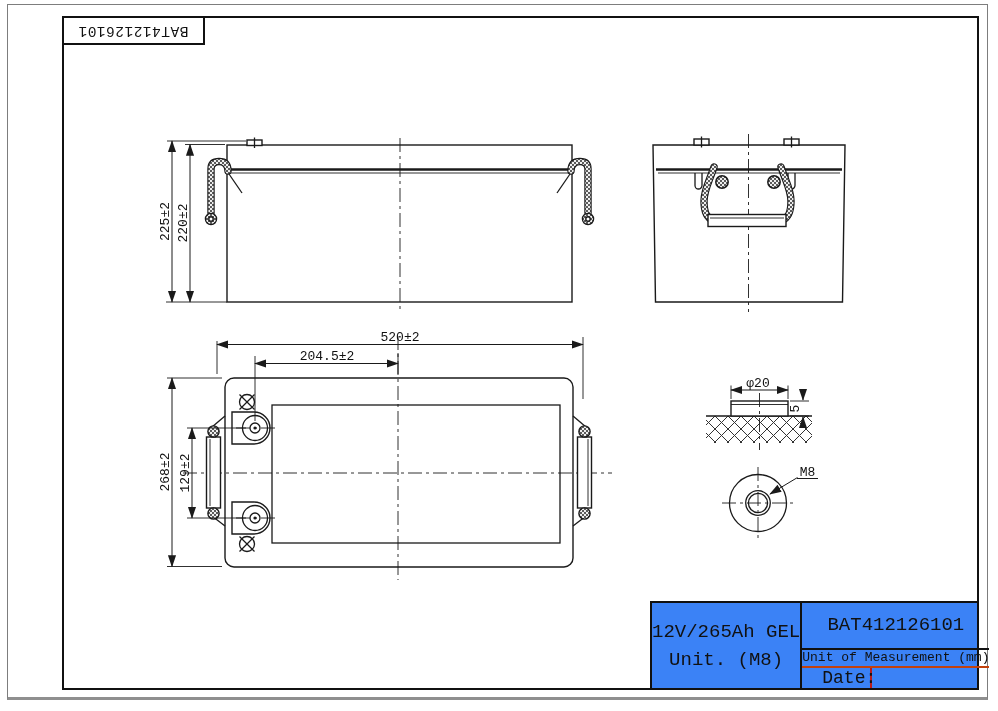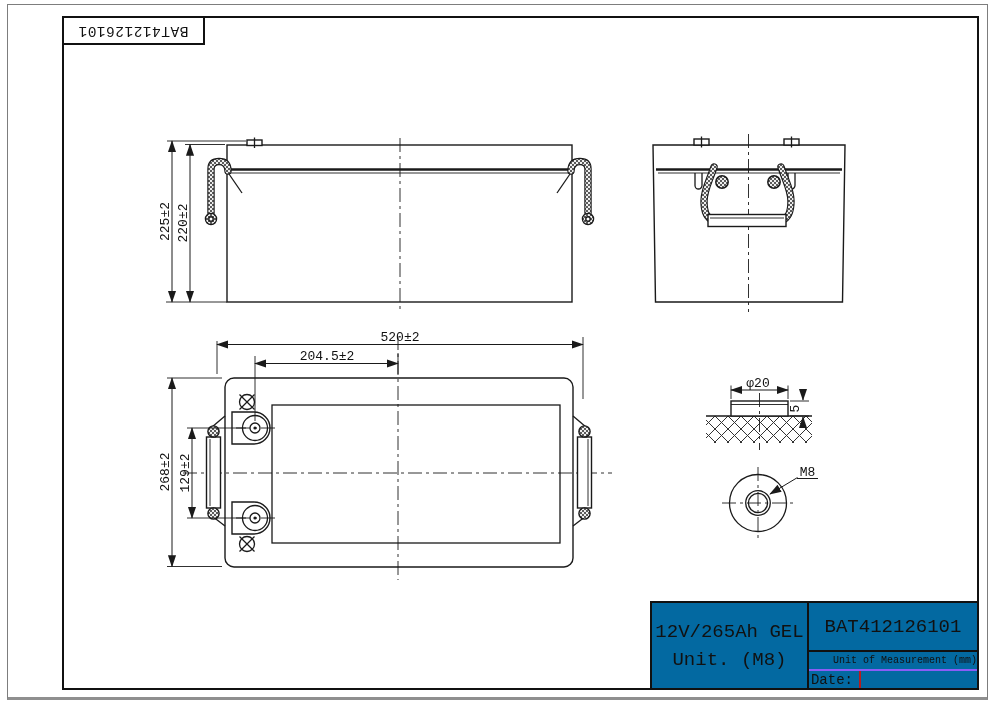--- a/index.html
+++ b/index.html
@@ -12,32 +12,32 @@
     border:1px solid #7d7d7d;border-bottom:3px solid #8f8f8f;}
   #inner-frame{left:62px;top:16px;width:917px;height:674px;border:2px solid #111;}
 
   
   #corner-box{left:62px;top:16px;width:143px;height:29px;border:2px solid #111;
     display:flex;align-items:center;justify-content:center;background:#fff;}
   #corner-box span{transform:rotate(180deg);font-size:14.5px;letter-spacing:.5px;white-space:nowrap;}
 
   
   #title-block{left:650px;top:601px;width:329px;height:89px;border:2px solid #111;
-    display:flex;background:#0369a1;}
+    display:flex;background:#3b82f6;}
   .tb-left{width:165px;border-right:2px solid #111;display:flex;flex-direction:column;
     align-items:center;justify-content:center;text-align:center;}
   .tb-left div{font-size:19px;line-height:28px;white-space:nowrap;}
   .tb-right{flex:1;display:flex;flex-direction:column;}
   .tb-pn{height:47px;border-bottom:2px solid #111;display:flex;align-items:center;
     justify-content:center;font-size:19px;white-space:nowrap;}
-  .tb-unit{height:17px;border-bottom:2px solid #8b5cf6;display:flex;align-items:center;
-    justify-content:center;font-size:10px;white-space:nowrap;padding-left:24px;}
+  .tb-unit{height:17px;border-bottom:2px solid #c2410c;display:flex;align-items:center;
+    justify-content:center;font-size:13px;white-space:nowrap;}
   .tb-date{flex:1;display:flex;}
   .tb-date-label{width:48px;border-right:2px solid #b91c1c;display:flex;align-items:center;
-    padding-left:2px;font-size:14px;}
+    padding-left:20px;font-size:18px;}
   .tb-date-value{flex:1;}
 
   
   svg{position:absolute;left:0;top:0;}
   .s  {stroke:#1a1a1a;fill:none;stroke-width:1.3px;}
   .w  {stroke:#1a1a1a;fill:#fff;stroke-width:1.4px;}
   .thk{stroke:#1a1a1a;fill:none;stroke-width:2.6px;}
   .thin{stroke:#1a1a1a;fill:none;stroke-width:.9px;}
   .cl {stroke:#1a1a1a;fill:none;stroke-width:.9px;stroke-dasharray:14 4 3 4;}
   .dim{stroke:#1a1a1a;fill:none;stroke-width:1px;}

